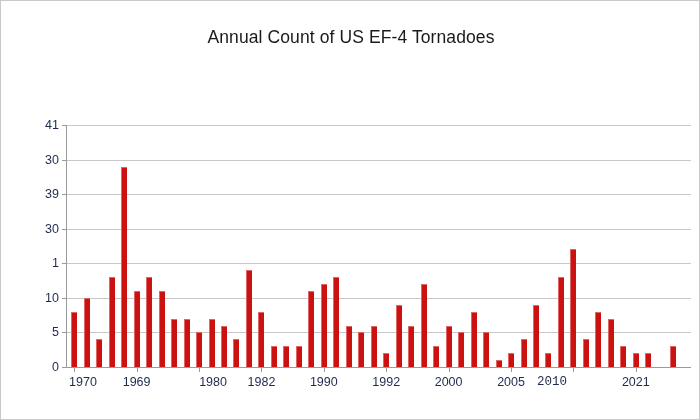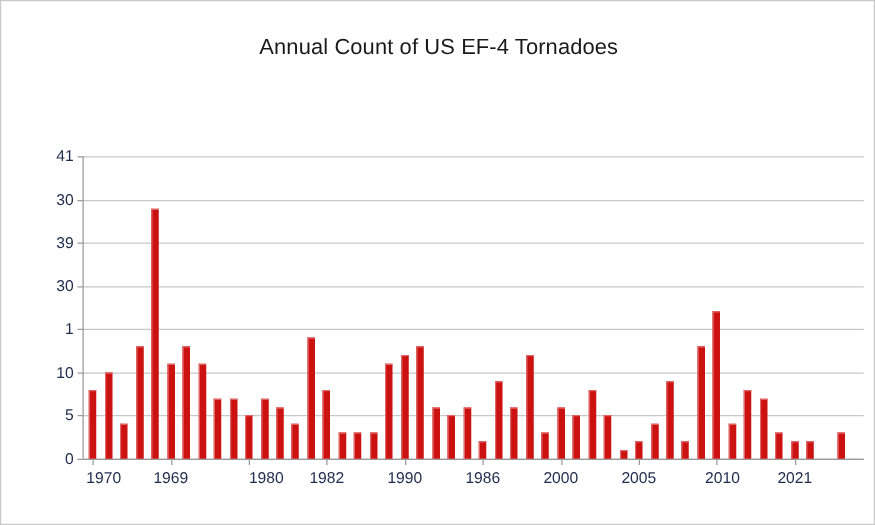--- a/index.html
+++ b/index.html
@@ -170,25 +170,25 @@
         <div class="xlabel-wrap" style="left: 16px;">1970</div>
         <div class="xtick-mark" style="left: 69.64px;"></div>
         <div class="xlabel-wrap" style="left: 69.64px;">1969</div>
         <div class="xtick-mark" style="left: 132.04px;"></div>
         <div class="xlabel-wrap" style="left: 132.04px; margin-left: 14px;">1980</div>
         <div class="xtick-mark" style="left: 194.44px;"></div>
         <div class="xlabel-wrap" style="left: 194.44px;">1982</div>
         <div class="xtick-mark" style="left: 256.84px;"></div>
         <div class="xlabel-wrap" style="left: 256.84px;">1990</div>
         <div class="xtick-mark" style="left: 319.24px;"></div>
-        <div class="xlabel-wrap" style="left: 319.24px;">1986</div>
+        <div class="xlabel-wrap" style="left: 319.24px;">1992</div>
         <div class="xtick-mark" style="left: 381.64px;"></div>
         <div class="xlabel-wrap" style="left: 381.64px;">2000</div>
         <div class="xtick-mark" style="left: 444.04px;"></div>
         <div class="xlabel-wrap" style="left: 444.04px;">2005</div>
         <div class="xtick-mark" style="left: 506.44px;"></div>
-        <div class="xlabel-wrap" style="left: 511px;">2010</div>
+        <div class="xlabel-wrap" style="left: 485px; font-family: Liberation Mono, monospace;">2010</div>
         <div class="xtick-mark" style="left: 568.84px;"></div>
         <div class="xlabel-wrap" style="left: 568.84px;">2021</div>
       </div>
   </div>
 
 </div>
 
 </body></html>

